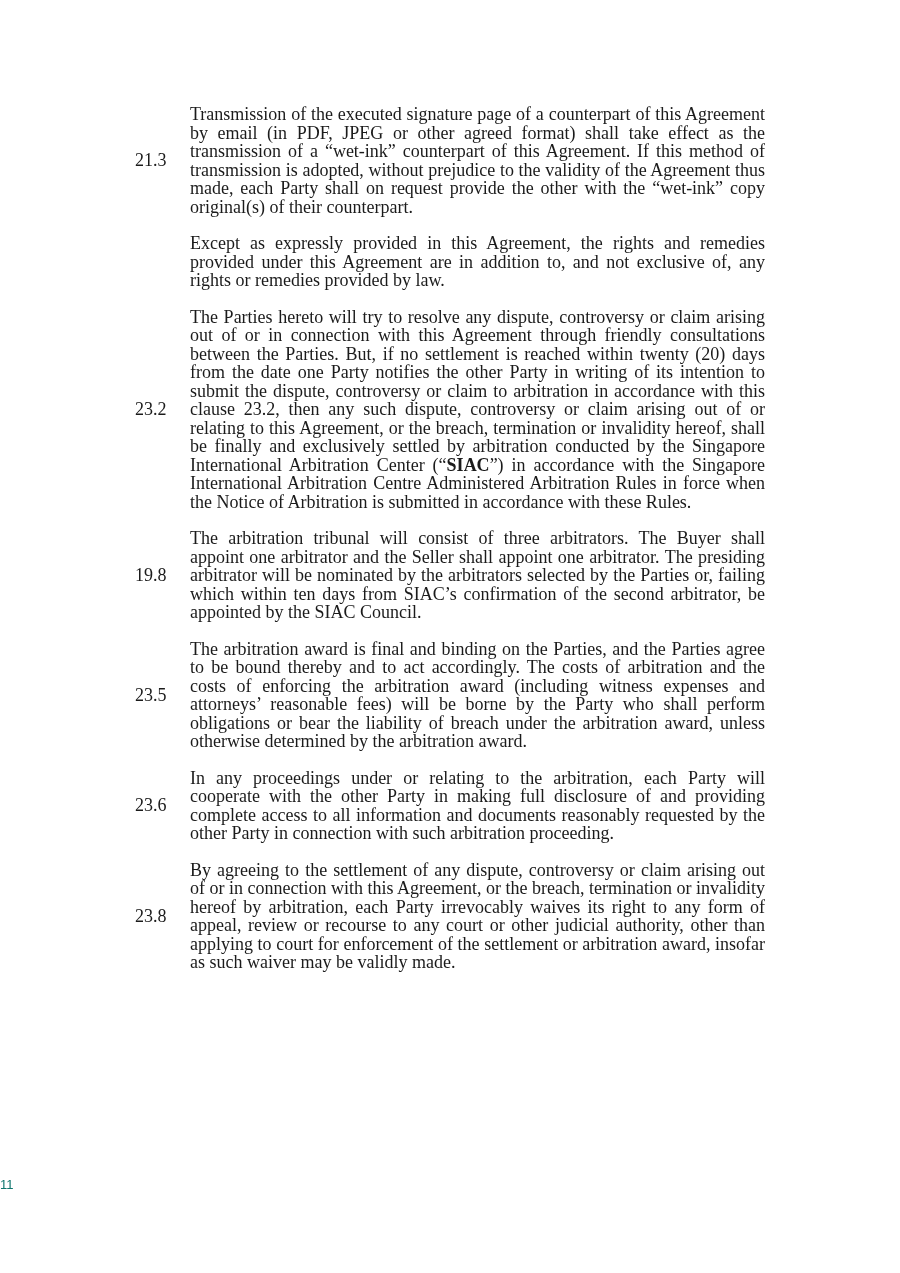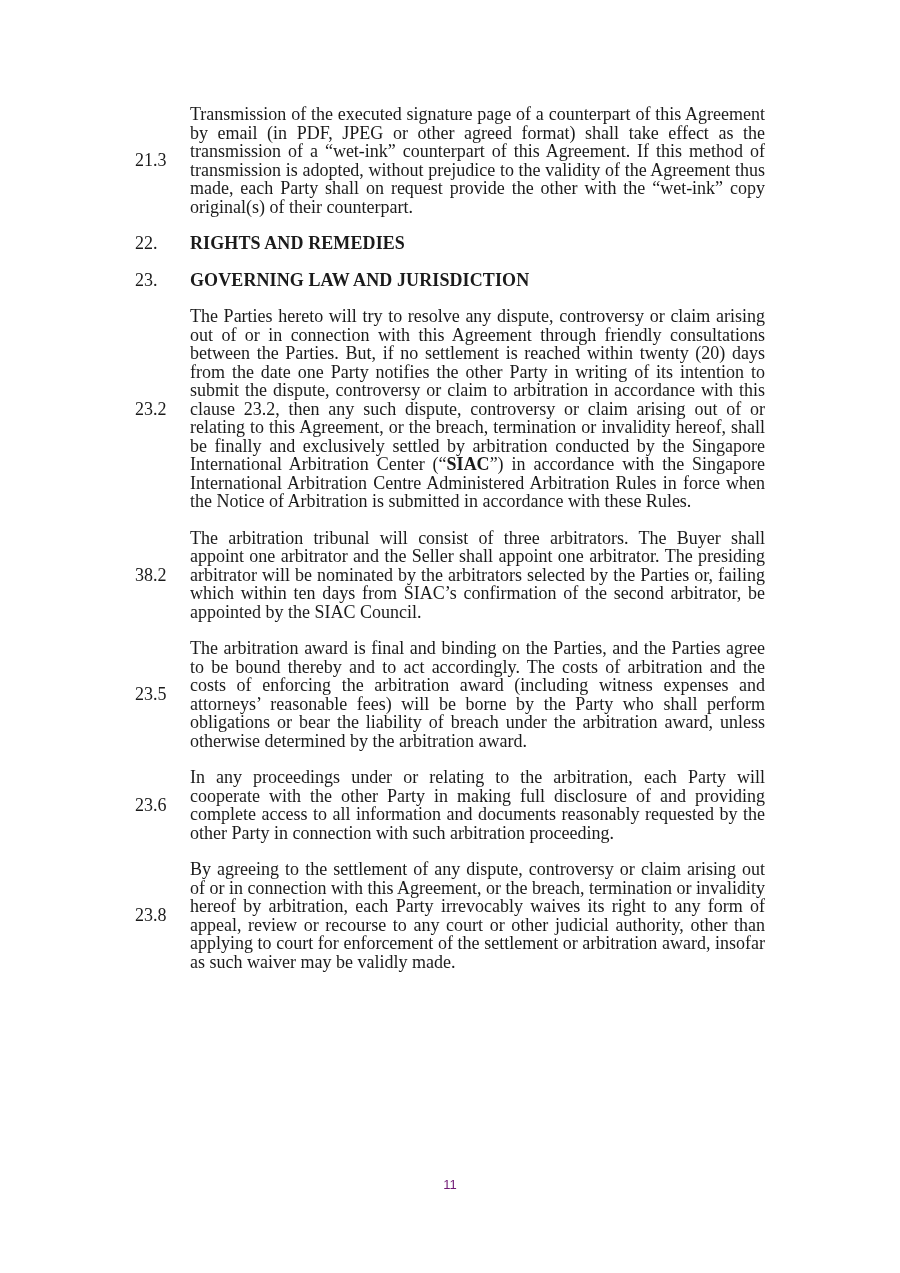--- a/index.html
+++ b/index.html
@@ -45,56 +45,52 @@
     font-weight: bold;
     text-align: left;
     letter-spacing: 0.1px;
   }
   .bold { font-weight: bold; }
   .page-number {
     position: absolute;
     top: 1176px;
     left: 0;
     width: 900px;
-    text-align: center;
+    text-align: left;
     font-size: 13px;
     line-height: 18px;
-    color: #701a75;
+    color: #0f766e;
   }
 </style>
 </head>
 <body>
 
 <div class="page">
 
   <div class="clause">
     <div class="num">21.3</div>
     <div class="body">Transmission of the executed signature page of a counterpart of this Agreement by email (in PDF, JPEG or other agreed format) shall take effect as the transmission of a “wet-ink” counterpart of this Agreement. If this method of transmission is adopted, without prejudice to the validity of the Agreement thus made, each Party shall on request provide the other with the “wet-ink” copy original(s) of their counterpart.</div>
   </div>
 
+
   <div class="clause">
-    <div class="num">22.</div>
-    <div class="body heading">RIGHTS AND REMEDIES</div>
+    <div class="num"></div>
+    <div class="body">Except as expressly provided in this Agreement, the rights and remedies provided under this Agreement are in addition to, and not exclusive of, any rights or remedies provided by law.</div>
   </div>
 
-
-  <div class="clause">
-    <div class="num">23.</div>
-    <div class="body heading">GOVERNING LAW AND JURISDICTION</div>
-  </div>
 
 
   <div class="clause">
     <div class="num">23.2</div>
     <div class="body"><span>The Parties hereto will try to resolve any dispute, controversy or claim arising out of or in connection with this Agreement through friendly consultations between the Parties. But, if no settlement is reached within twenty (20) days from the date one Party notifies the other Party in writing of its intention to submit the dispute, controversy or claim to arbitration in accordance with this clause 23.2, then any such dispute, controversy or claim arising out of or relating to this Agreement, or the breach, termination or invalidity hereof, shall be finally and exclusively settled by arbitration conducted by the Singapore International Arbitration Center (“</span><span class="bold">SIAC</span><span>”) in accordance with the Singapore International Arbitration Centre Administered Arbitration Rules in force when the Notice of Arbitration is submitted in accordance with these Rules.</span></div>
   </div>
 
 
   <div class="clause">
-    <div class="num">38.2</div>
+    <div class="num">19.8</div>
     <div class="body">The arbitration tribunal will consist of three arbitrators. The Buyer shall appoint one arbitrator and the Seller shall appoint one arbitrator. The presiding arbitrator will be nominated by the arbitrators selected by the Parties or, failing which within ten days from SIAC’s confirmation of the second arbitrator, be appointed by the SIAC Council.</div>
   </div>
 
   <div class="clause">
     <div class="num">23.5</div>
     <div class="body">The arbitration award is final and binding on the Parties, and the Parties agree to be bound thereby and to act accordingly. The costs of arbitration and the costs of enforcing the arbitration award (including witness expenses and attorneys’ reasonable fees) will be borne by the Party who shall perform obligations or bear the liability of breach under the arbitration award, unless otherwise determined by the arbitration award.</div>
   </div>
 
   <div class="clause">
     <div class="num">23.6</div>

